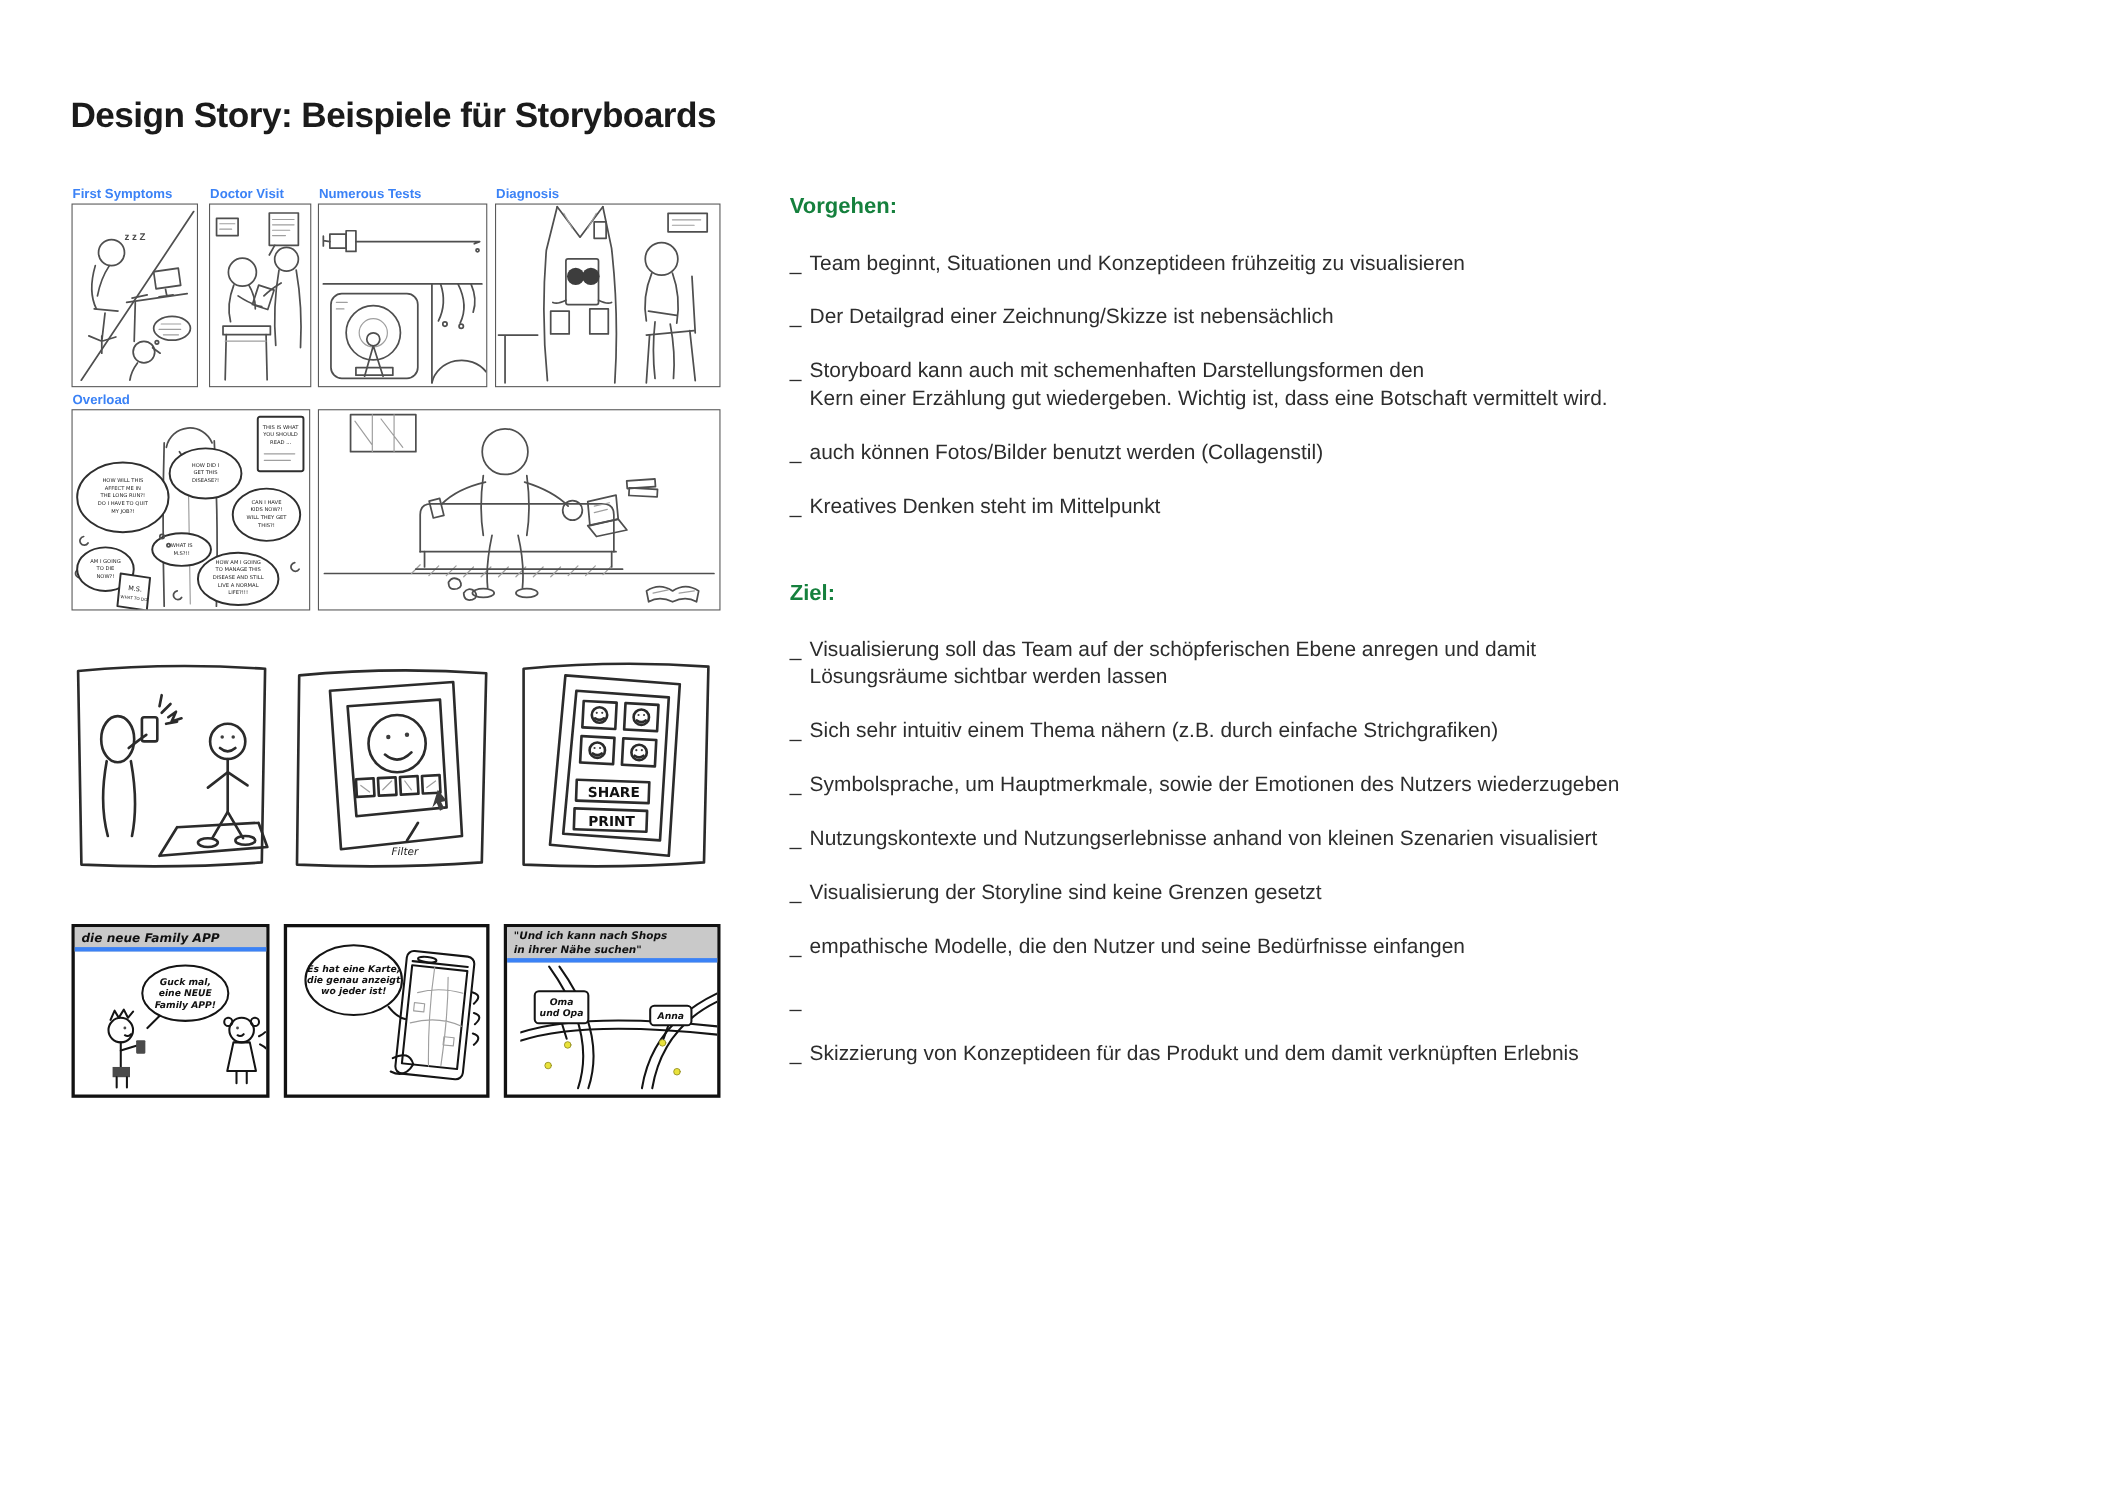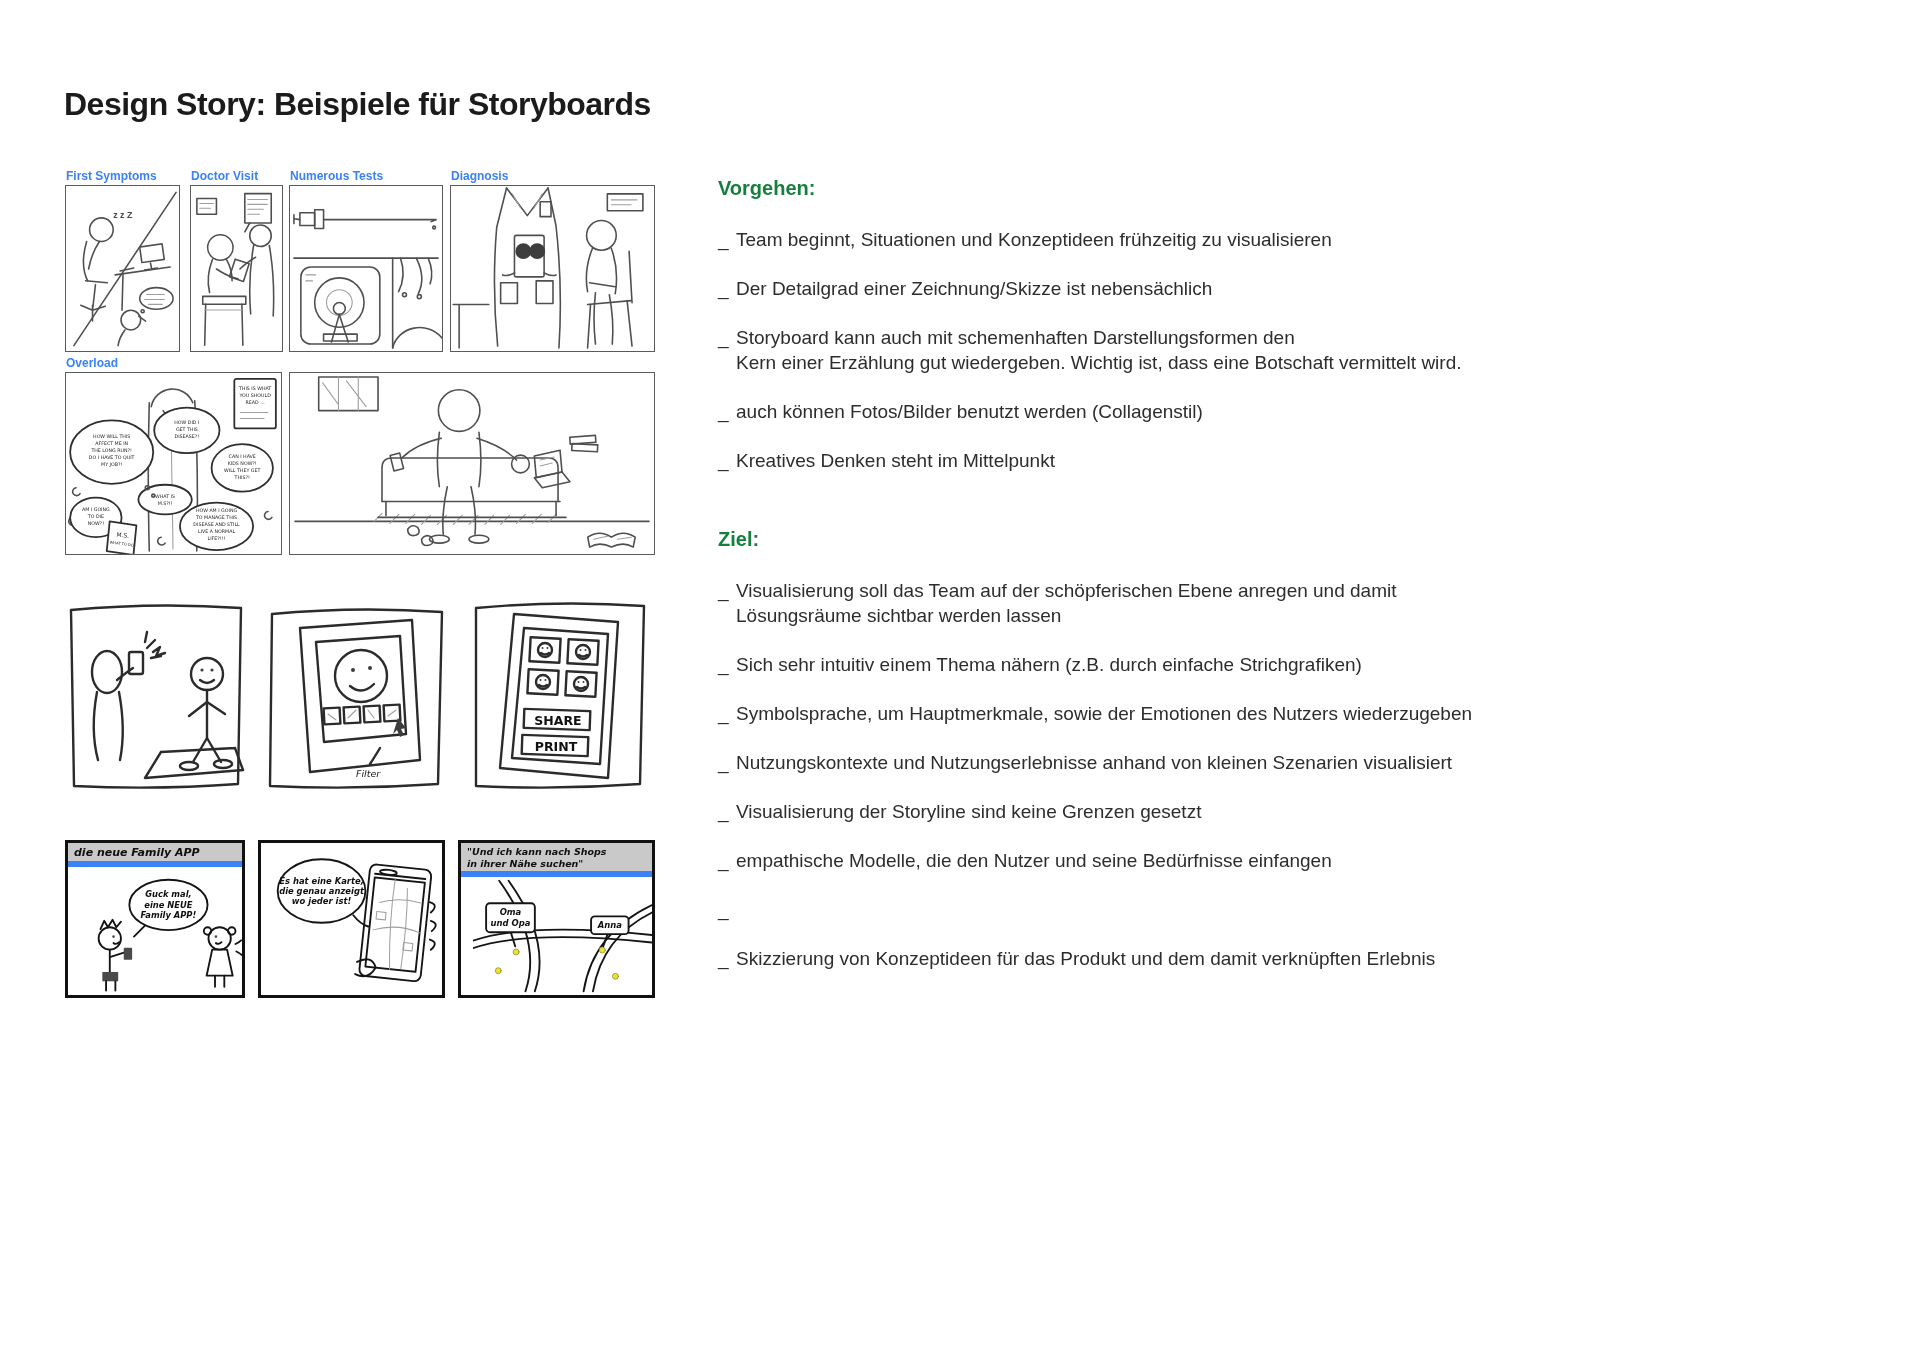--- a/index.html
+++ b/index.html
@@ -25,21 +25,21 @@
         font-family:"DejaVu Sans",sans-serif;stroke:none;}
   .hand-it{font-size:9.5px;font-style:italic;fill:#1a1a1a;font-family:"DejaVu Sans",sans-serif;stroke:none;}
 
   
   .spanel{position:absolute;}
   .spanel svg{display:block;width:100%;height:100%;}
   .ink{stroke:#2b2b2b;stroke-width:2.4;fill:none;stroke-linecap:round;stroke-linejoin:round;}
 
   
   .cpanel{position:absolute;border:3px solid #111;background:#fff;box-sizing:border-box;}
-  .chead{background:#c9c9c9;border-bottom:6px solid #3b82f6;font-family:"DejaVu Sans",sans-serif;
+  .chead{background:#c9c9c9;border-bottom:4px solid #3b82f6;font-family:"DejaVu Sans",sans-serif;
          font-weight:700;font-style:italic;color:#101010;padding:3px 6px 2px 6px;line-height:13px;font-size:11px;}
   .chead.small{font-size:9.5px;line-height:11.5px;}
   .cbody{position:relative;padding-left:12px;}
   .cbody svg{display:block;width:100%;height:100%;}
   .cmk{stroke:#141414;stroke-width:2;fill:none;stroke-linecap:round;stroke-linejoin:round;}
   .cfill{fill:#4a4a4a;stroke:none;}
   .dotY{fill:#e9e23b;stroke:#8f8a1e;stroke-width:0.8;}
 
   
   .rcol{position:absolute;left:718px;top:176px;width:800px;}

